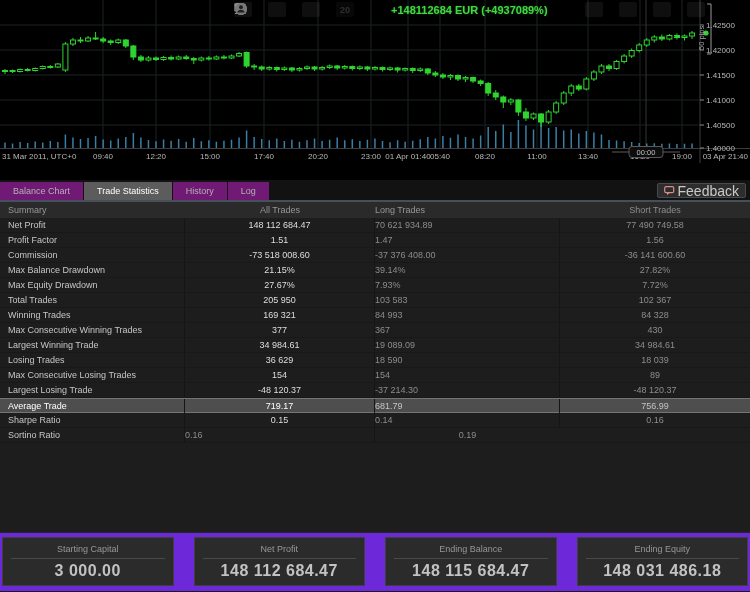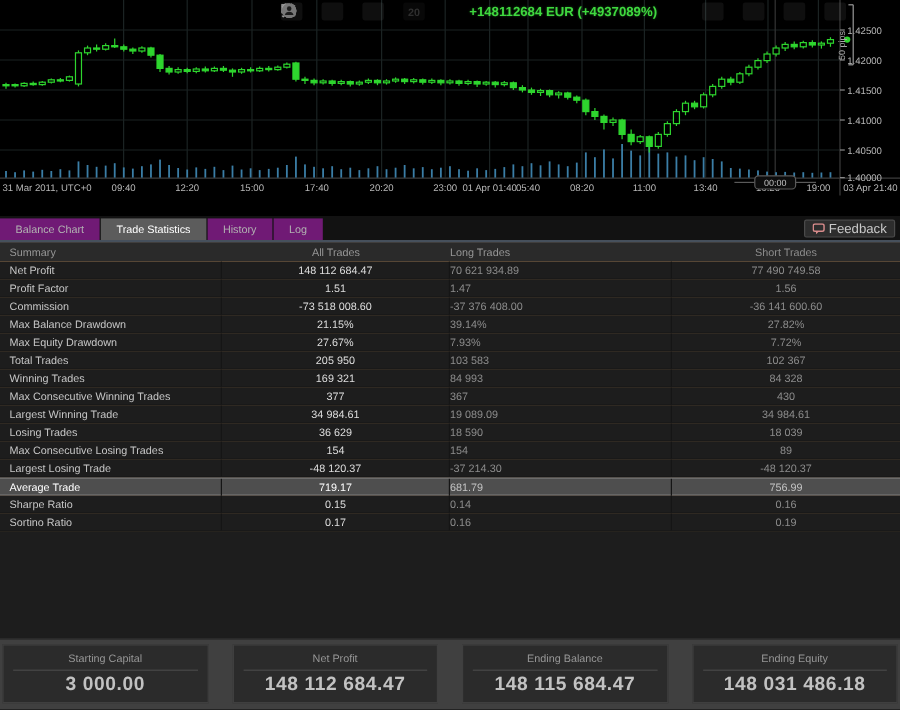--- a/index.html
+++ b/index.html
@@ -19,41 +19,41 @@
            text-shadow:0 0 2px rgba(63,216,63,.4)}
 
   
   .tabbar{position:relative;height:22px;background:#121212;border-bottom:2px solid #46505c;
           display:flex;align-items:flex-end}
   .tab{height:18px;line-height:18px;padding:0 13px;font-size:9px;color:#b2b2b2;background:#701a75;
        margin-right:1px;cursor:pointer;white-space:nowrap}
   .tab.active{background:#5c5c5c;color:#ffffff}
   .feedback{position:absolute;right:4px;top:3px;height:15px;display:flex;align-items:center;gap:3px;
             background:#2d2d2d;border:1px solid #4a4a4a;border-radius:2px;padding:0 6px;cursor:pointer}
-  .feedback span{font-size:11px;color:#c9c9c9}
+  .feedback span{font-size:14px;color:#c9c9c9}
 
   
-  .stats{background:#fdba74}
+  .stats{background:#6d28d9}
   .thead,.trow{display:grid;grid-template-columns:185px 190px 185px 1fr}
   .thead{height:16px;line-height:16px;background:#2a2a2a;font-size:9px;color:#969696}
   .trow{height:15px;line-height:14px;font-size:9px;background:#1d1d1d;border-bottom:1px solid #181818;cursor:default}
   .c0{padding-left:8px;color:#c6c6c6;border-right:1px solid #151515;overflow:hidden;white-space:nowrap}
   .c1{text-align:center;color:#dedede;border-right:1px solid #151515}
   .c2{text-align:left;color:#8c8c8c;border-right:1px solid #151515}
   .c3{text-align:center;color:#8c8c8c}
   .thead .c0{color:#969696;border-right:none}
   .thead .c1,.thead .c2{color:#969696;border-right:none}
   .trow.hl{background:#4e4e4e;border-top:1px solid #747474;border-bottom:1px solid #747474}
   .trow.hl .c0,.trow.hl .c1{color:#ffffff}
   .trow.hl .c2,.trow.hl .c3{color:#c3c3c3}
 
   .filler{height:89px;background:#1d1d1d}
 
   
-  .bottom{height:59px;background:#404040;display:flex;gap:20px;padding:4px 2px 5px 2px;border-top:1px solid #262626}
+  .bottom{height:59px;background:#6d28d9;display:flex;gap:20px;padding:4px 2px 5px 2px;border-top:1px solid #262626}
   .sumbox{flex:1;background:#2b2b2b;border:1px solid #3f3f3f;display:flex;flex-direction:column;
           align-items:center;padding-top:6px}
   .sumlabel{font-size:9px;color:#979797}
   .sumdiv{width:calc(100% - 16px);border-bottom:1px solid #494949;margin:4px 0 3px}
   .sumval{font-size:16px;font-weight:bold;color:#c2c2c2;letter-spacing:.5px}
 </style>
 </head>
 <body>
 
 <div class="app">
@@ -570,21 +570,20 @@
           <div class="c3">756.99</div>
         </div>
         <div class="trow">
           <div class="c0">Sharpe Ratio</div>
           <div class="c1">0.15</div>
           <div class="c2">0.14</div>
           <div class="c3">0.16</div>
         </div>
         <div class="trow">
           <div class="c0">Sortino Ratio</div>
-          <div class="c1">0.17</div>
           <div class="c2">0.16</div>
           <div class="c3">0.19</div>
         </div>
       </div>
   </div>
 
   <div class="filler"></div>
 
   <div class="bottom">
     <div class="sumbox">

